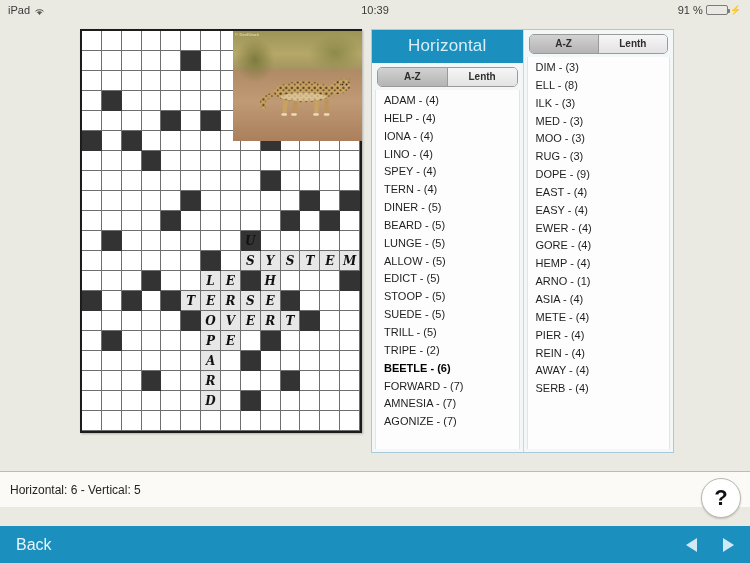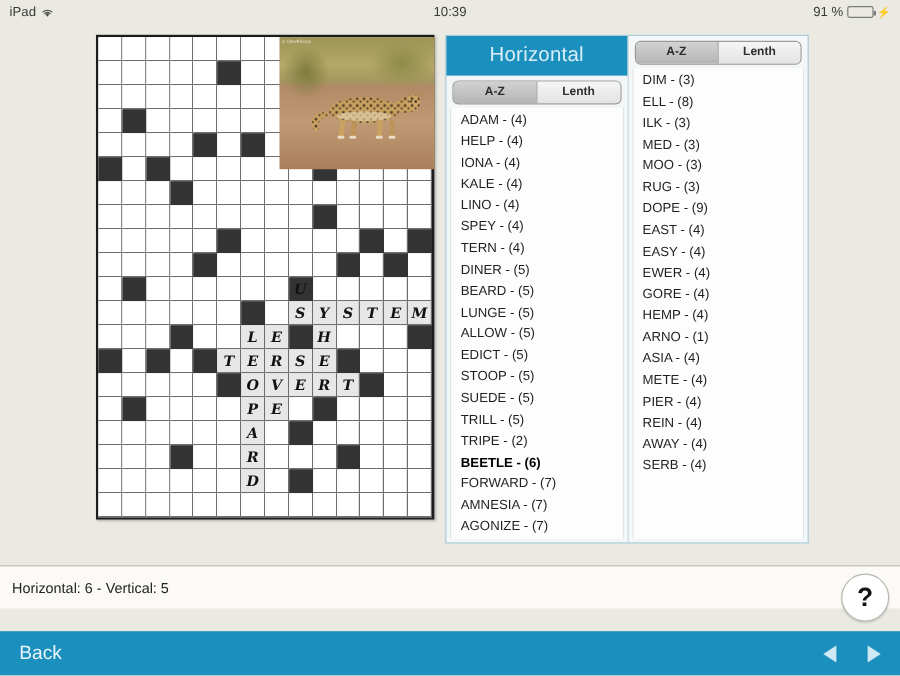--- a/index.html
+++ b/index.html
@@ -639,21 +639,20 @@
     <div class="list-col">
       <div class="list-header">Horizontal</div>
       <div class="seg-control">
         <div class="seg active first">A-Z</div>
         <div class="seg">Lenth</div>
       </div>
       <div class="word-list" id="horizontal-word-list">
           <div class="word-item">ADAM - (4)</div>
           <div class="word-item">HELP - (4)</div>
           <div class="word-item">IONA - (4)</div>
-          <div class="word-item">KALE - (4)</div>
           <div class="word-item">LINO - (4)</div>
           <div class="word-item">SPEY - (4)</div>
           <div class="word-item">TERN - (4)</div>
           <div class="word-item">DINER - (5)</div>
           <div class="word-item">BEARD - (5)</div>
           <div class="word-item">LUNGE - (5)</div>
           <div class="word-item">ALLOW - (5)</div>
           <div class="word-item">EDICT - (5)</div>
           <div class="word-item">STOOP - (5)</div>
           <div class="word-item">SUEDE - (5)</div>

